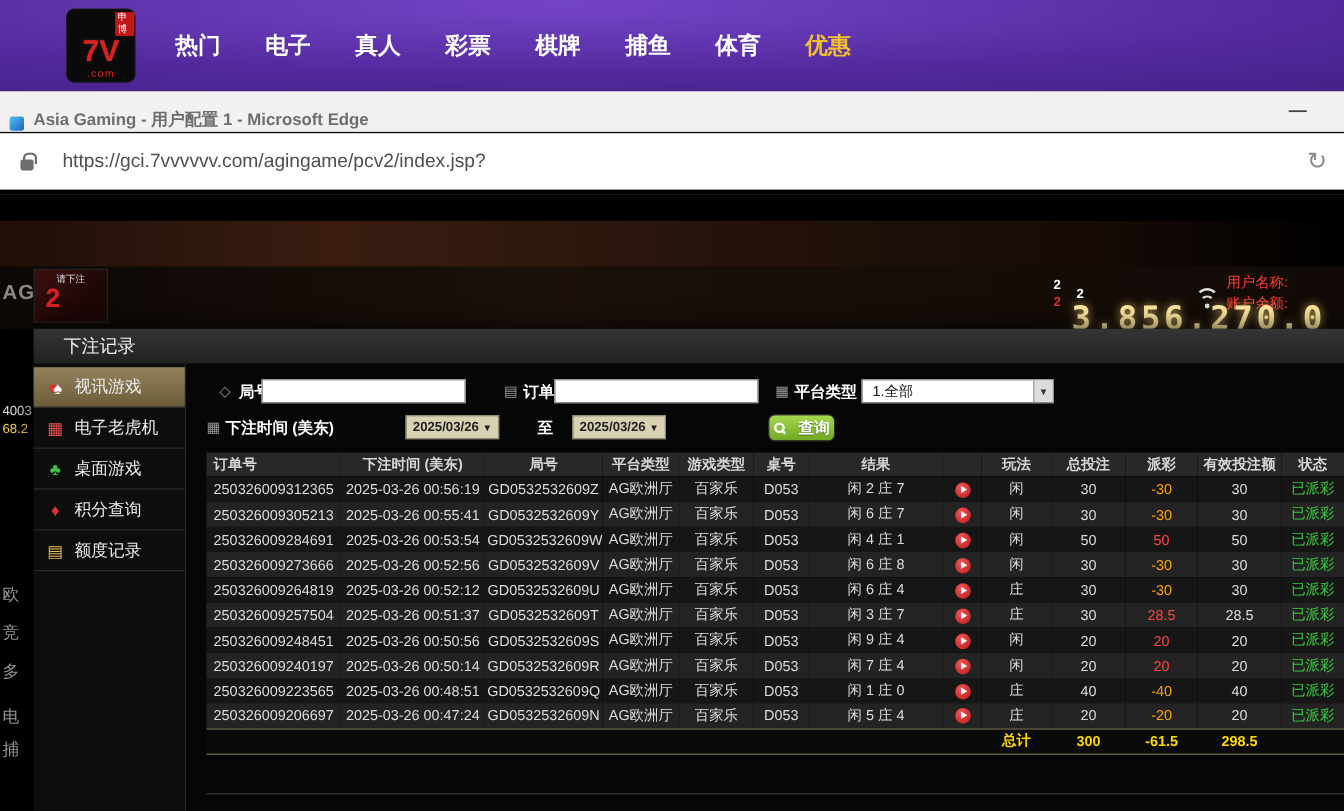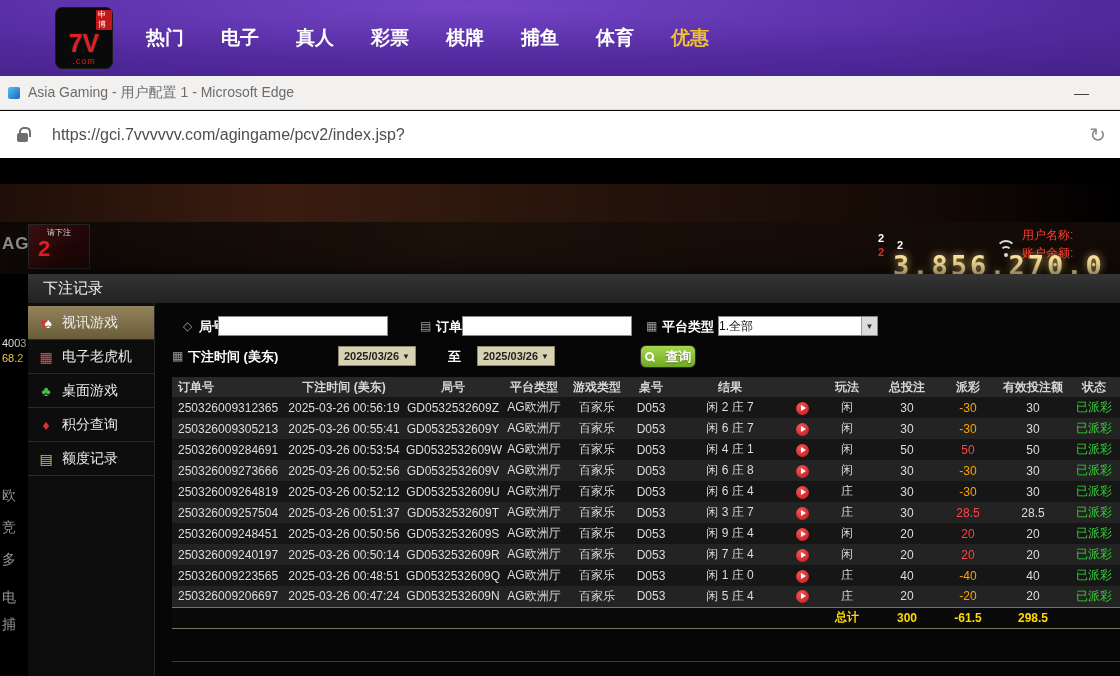--- a/index.html
+++ b/index.html
@@ -15,21 +15,21 @@
   .logo-top { display:flex; gap:2px;margin-left:40px; }
   .logo-top span { background:#c01818; color:#fff; font-size:8px; line-height:10px; padding:0 2px; border-radius:1px; }
   .logo-main { color:#e02020; font-size:25px; font-weight:bold; line-height:26px; text-shadow:0 0 2px #fff3; }
   .logo-sub { color:#e02020; font-size:9px; letter-spacing:1px; }
   .nav-items { display:flex; margin-left:33px; gap:37px; }
   .nav-item { color:#ffffff; font-size:19px; font-weight:600; cursor:pointer; white-space:nowrap; }
   .nav-item.gold { color:#f0c030;text-align:center; }
 
   
   .titlebar { position:absolute; top:76px; left:0; width:100%; height:34px; background:#f2f1f0;
-    display:flex; align-items:center; border-bottom:1px solid #d9d9d9; }
+    display:flex; align-items:flex-end; border-bottom:1px solid #d9d9d9;font-weight:bold; }
   .win-icon { width:12px; height:12px; margin-left:8px; border-radius:2px;
     background:linear-gradient(135deg,#52c5f0,#1a62c4); }
   .win-title { color:#6d6d6d; font-size:14px; margin-left:8px; }
   .min-btn { position:absolute; right:25px; top:0; height:100%; display:flex; align-items:center;
     color:#444; font-size:15px; cursor:pointer; padding:0 6px; }
 
   
   .urlbar { position:absolute; top:110px; left:0; width:100%; height:52px; background:#fff;
     border-top:1px solid #0a0a0a; border-bottom:4px solid #000; display:flex; align-items:center; }
   .lock { position:relative; width:11px; height:9px; background:#6e6e6e; border-radius:2px; margin-left:17px; margin-top:5px; cursor:pointer; }
@@ -67,21 +67,21 @@
   .f2 { top:325px; font-size:14px; color:#9a9a9a; }
   .f3 { top:357px; font-size:14px; color:#9a9a9a; }
   .f4 { top:389px; font-size:14px; color:#9a9a9a; }
   .f5 { top:427px; font-size:14px; color:#9a9a9a; }
   .f6 { top:454px; font-size:14px; color:#9a9a9a; }
 
   
   .modal { position:absolute; left:28px; top:112px; right:0; bottom:0; background:#000;
     box-shadow:0 0 20px rgba(0,0,0,.85); }
   .modal-header { height:29px; background:linear-gradient(#343434,#222); display:flex; align-items:center;
-    padding-left:15px; color:#f0f0f0; font-size:15px; }
+    padding-left:25px; color:#f0f0f0; font-size:15px; }
   .modal-body { position:absolute; top:29px; left:0; right:0; bottom:0; display:flex; }
 
   .sidebar { width:127px; background:#0d0d0d; border-right:1px solid #262626; padding-top:3px; flex:none; }
   .side-item { height:34px; display:flex; align-items:center; gap:7px; padding-left:9px;
     border-bottom:1px solid #2a2a2a; color:#ececec; font-size:14px; cursor:pointer; white-space:nowrap; }
   .side-item.active { background:linear-gradient(180deg,#93835c,#6b5c3a); }
   .ic { width:18px; text-align:center; font-size:14px; flex:none; }
   .ic b { font-weight:normal; }
   .ic .c1 { color:#e03030; }
   .ic .c2 { color:#fff; margin-left:-4px; }
@@ -92,21 +92,21 @@
 
   .main { position:relative; flex:1; background:#060606; overflow:hidden; }
 
   
   .fic { position:absolute; color:#9a9a9a; font-size:12px; }
   .flabel { position:absolute; color:#fff; font-size:13px; font-weight:bold; white-space:nowrap; }
   .txt { position:absolute; width:170px; height:20px; background:#fff; border:1px solid #8a8a8a;
     font-size:12px; padding:0 4px; color:#222; font-family:"Liberation Sans",sans-serif; }
   .select { position:absolute; left:563px; top:13px; width:160px; height:20px; background:#fff;
     border:1px solid #888; display:flex; align-items:center; font-size:12px; color:#111; cursor:pointer; }
-  .select .val { flex:1; padding-left:0; }
+  .select .val { flex:1; padding-left:8px; }
   .select .arrow { width:16px; height:100%; background:#dcdcdc; border-left:1px solid #999;
     display:flex; align-items:center; justify-content:center; font-size:8px; color:#333; }
   .date { position:absolute; width:78px; height:20px; background:#d9d2b2; border:1px solid #8c8870;
     display:flex; align-items:center; justify-content:center; gap:3px; font-size:11px; font-weight:bold; color:#222; cursor:pointer; }
   .date .arrow { font-size:8px; }
   .query-btn { position:absolute; left:485px; top:42px; width:56px; height:23px;
     background:linear-gradient(#a6d84e,#71a823); border:1px solid #2c2c2c; border-radius:6px;
     display:flex; align-items:center; justify-content:center; gap:12px; color:#fff; font-size:13px;
     font-weight:bold; text-shadow:0 1px 1px rgba(0,0,0,.4); cursor:pointer; }
   .mag { width:9px; height:9px; border:2px solid #fff; border-radius:50%; position:relative; flex:none; }

